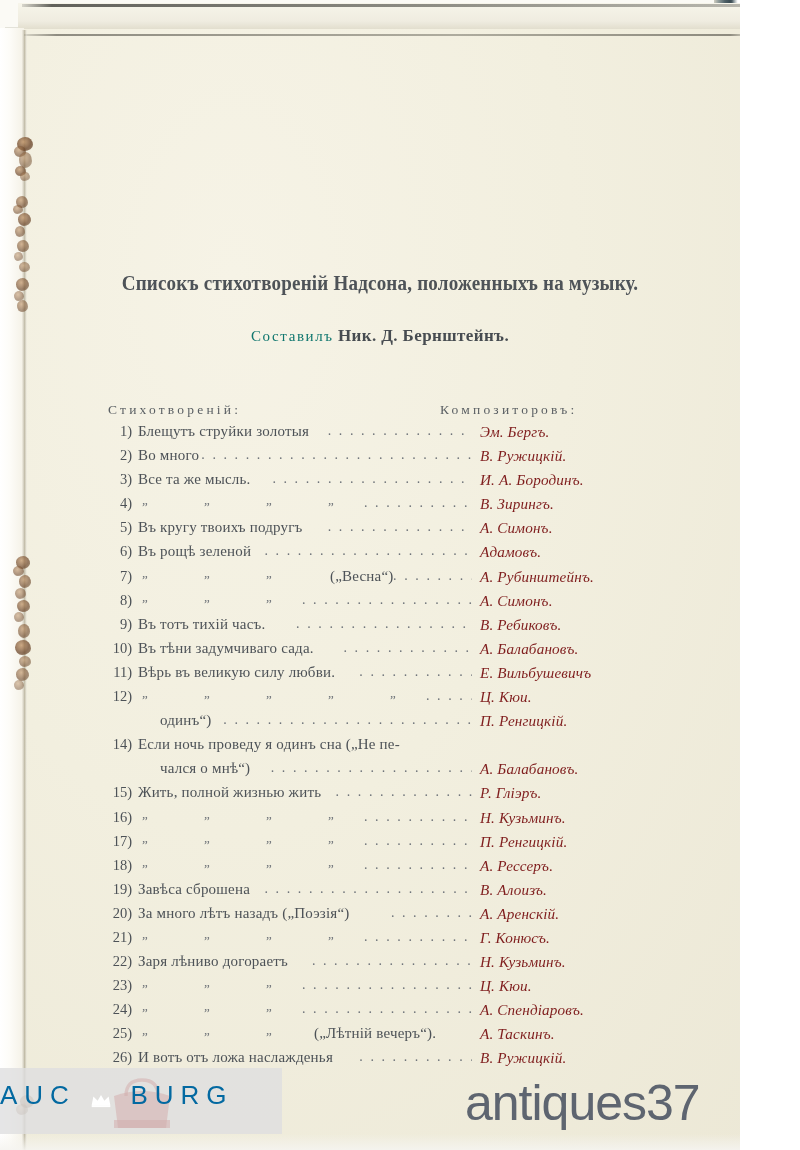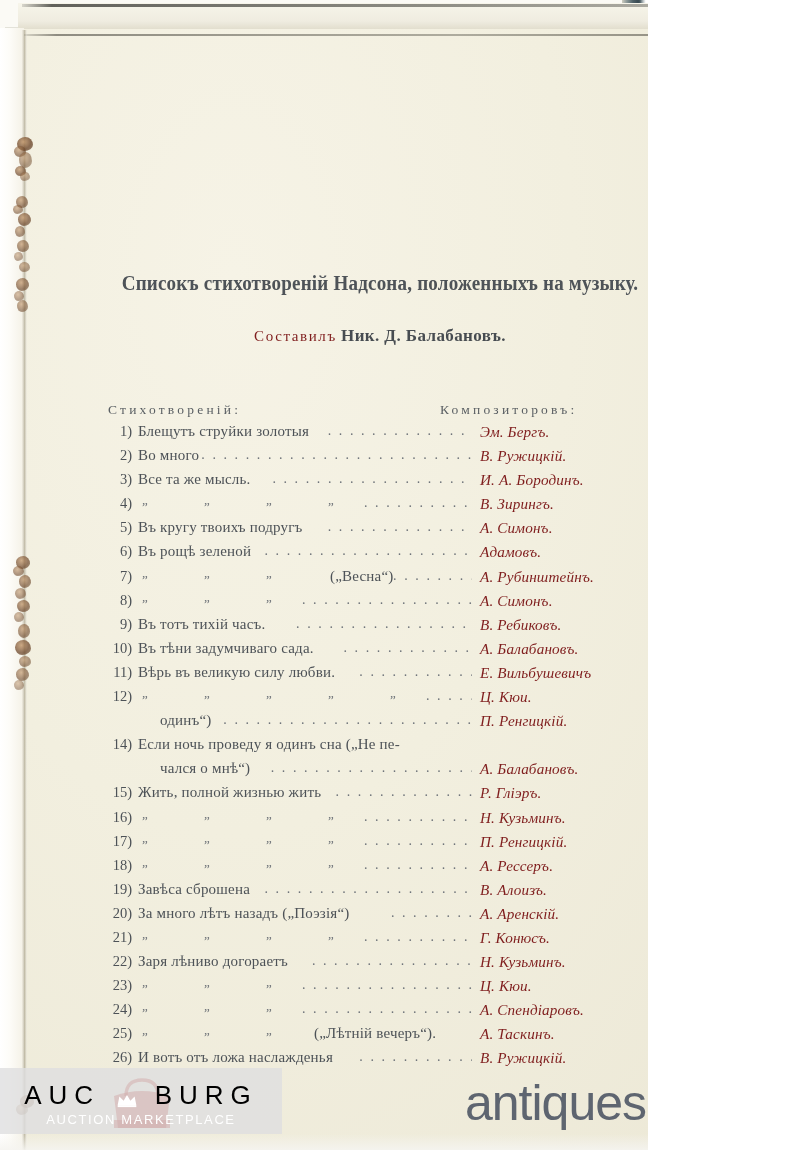--- a/index.html
+++ b/index.html
@@ -1,21 +1,21 @@
 <!DOCTYPE html>
 <html><head>
 <meta charset="utf-8">
 <style>
   html,body{margin:0;padding:0;}
   body{
     width:800px;height:1150px;overflow:hidden;
     background:#ffffff;
     font-family:"Liberation Serif", serif;
   }
-  #page{position:relative;width:648px;height:1150px;overflow:hidden;background:#fbfaf5;}
+  #page{position:relative;width:740px;height:1150px;overflow:hidden;background:#fbfaf5;}
 
   
   .cover-edge{position:absolute;top:0;right:0;width:26px;height:1150px;
     background:linear-gradient(90deg,#cfcdc0 0%,#8e9a99 18%,#4e6067 42%,#394a52 62%,#5d6f74 80%,#8a9699 100%);}
   .cover-edge-outer{position:absolute;top:0;right:0;width:8px;height:1150px;
     background:linear-gradient(90deg,rgba(255,255,255,0) 0%,#ffffff 72%);}
 
   
   .leaf{position:absolute;left:6px;top:28px;width:760px;height:1122px;
     background:
@@ -42,21 +42,21 @@
   .content{position:absolute;left:0;top:0;width:760px;height:1122px;}
   .title{
     position:absolute;left:0;top:272px;width:760px;text-align:center;
     font-family:"Liberation Serif", serif;
     font-size:20.5px;font-weight:700;color:#4e5358;
     letter-spacing:.2px;white-space:nowrap;
     transform:scaleX(.93);transform-origin:50% 50%;
   }
   .byline{position:absolute;left:0;top:326px;width:760px;text-align:center;
     font-size:17px;color:#5a5f64;white-space:nowrap;}
-  .byline .lead{letter-spacing:1.6px;font-size:15px;color:#7f1d1d;}
+  .byline .lead{letter-spacing:1.6px;font-size:15px;color:#0f766e;}
   .byline .strong{font-weight:700;letter-spacing:.4px;color:#474c51;}
   .subhead{position:absolute;left:0;top:370px;width:760px;text-align:center;
     font-size:14.5px;color:#585d62;letter-spacing:2.6px;}
 
   
   .col-head{position:absolute;top:402px;font-size:13.5px;color:#5a5f63;letter-spacing:3.2px;}
   .col-head.left{left:108px;}
   .col-head.right{left:440px;}
 
   
@@ -70,23 +70,23 @@
   .row .composer{position:absolute;left:382px;white-space:nowrap;
      font-style:italic;font-size:15.2px;color:#7f1d1d;letter-spacing:.15px;}
   .row.cont .poem{left:62px;text-align:center;}
   .ditto{display:inline-block;color:#6a6f75;font-size:13px;
      transform:translateY(-3px);}
 
   
   .wm-left{position:absolute;left:0;top:1068px;width:282px;height:66px;
     background:rgba(222,222,224,.80);}
   .wm-left .crest{position:absolute;left:96px;top:6px;width:92px;height:60px;opacity:.30;}
-  .wm-left .brand{position:absolute;left:0;top:12px;width:282px;text-align:center;
+  .wm-left .brand{position:absolute;left:0;top:12px;width:282px;
     font-family:"Liberation Sans", sans-serif;font-size:26px;letter-spacing:7px;
-    color:#000000;white-space:nowrap;}
+    color:#0369a1;white-space:nowrap;}
   .wm-left .brand .crown{display:inline-block;width:26px;vertical-align:-3px;}
   .wm-left .sub{position:absolute;left:0;top:44px;width:282px;text-align:center;
     font-family:"Liberation Sans", sans-serif;font-size:13px;letter-spacing:1.6px;
     color:#ffffff;white-space:nowrap;}
   .wm-right{position:absolute;left:465px;top:1074px;
     font-family:"Liberation Sans", sans-serif;font-size:50px;color:#5e6570;
     letter-spacing:-1px;white-space:nowrap;}
 
   .bottom-shade{position:absolute;left:0;bottom:0;width:800px;height:16px;
     background:linear-gradient(180deg,rgba(255,255,255,0),rgba(245,244,240,.9));}
@@ -135,21 +135,21 @@
       <div class="fox" style="left: 20px; top: 1095px; width: 14px; height: 13px; background: radial-gradient(at 40% 35%, rgba(190, 145, 100, 0.55) 0%, rgba(118, 79, 47, 0.55) 55%, rgba(90, 58, 30, 0.41) 100%);"></div>
       <div class="fox" style="left: 16px; top: 1104px; width: 12px; height: 11px; background: radial-gradient(at 40% 35%, rgba(190, 145, 100, 0.45) 0%, rgba(122, 82, 48, 0.45) 55%, rgba(90, 58, 30, 0.337) 100%);"></div>
     </div>
 
   <div class="content">
 
     <div class="title">Списокъ стихотвореній Надсона, положенныхъ на музыку.</div>
 
     <div class="byline">
       <span class="lead">Составилъ</span>
-      <span class="strong">Ник. Д. Балабановъ.</span>
+      <span class="strong">Ник. Д. Бернштейнъ.</span>
     </div>
 
 
     <div class="col-head left">Стихотвореній:</div>
     <div class="col-head right">Композиторовъ:</div>
 
     <div class="list" id="list">
         <div class="row">
           <span class="num">1)</span>
           <span class="poem">Блещутъ струйки золотыя</span>
@@ -352,19 +352,18 @@
     <div class="brand">
       <span>AUC</span>
       <span class="crown">
         <svg viewBox="0 0 26 18" width="22" height="16" style="vertical-align:middle">
           <path d="M2 15 L4 5 L9 10 L13 3 L17 10 L22 5 L24 15 Z" fill="#ffffff"></path>
           <rect x="2" y="15" width="22" height="2.4" fill="#ffffff"></rect>
         </svg>
       </span>
       <span>BURG</span>
     </div>
-    <div class="sub">AUCTION MARKETPLACE</div>
   </div>
 
   <div class="wm-right">antiques37</div>
 
   <div class="bottom-shade"></div>
 </div>
 
 </body></html>

